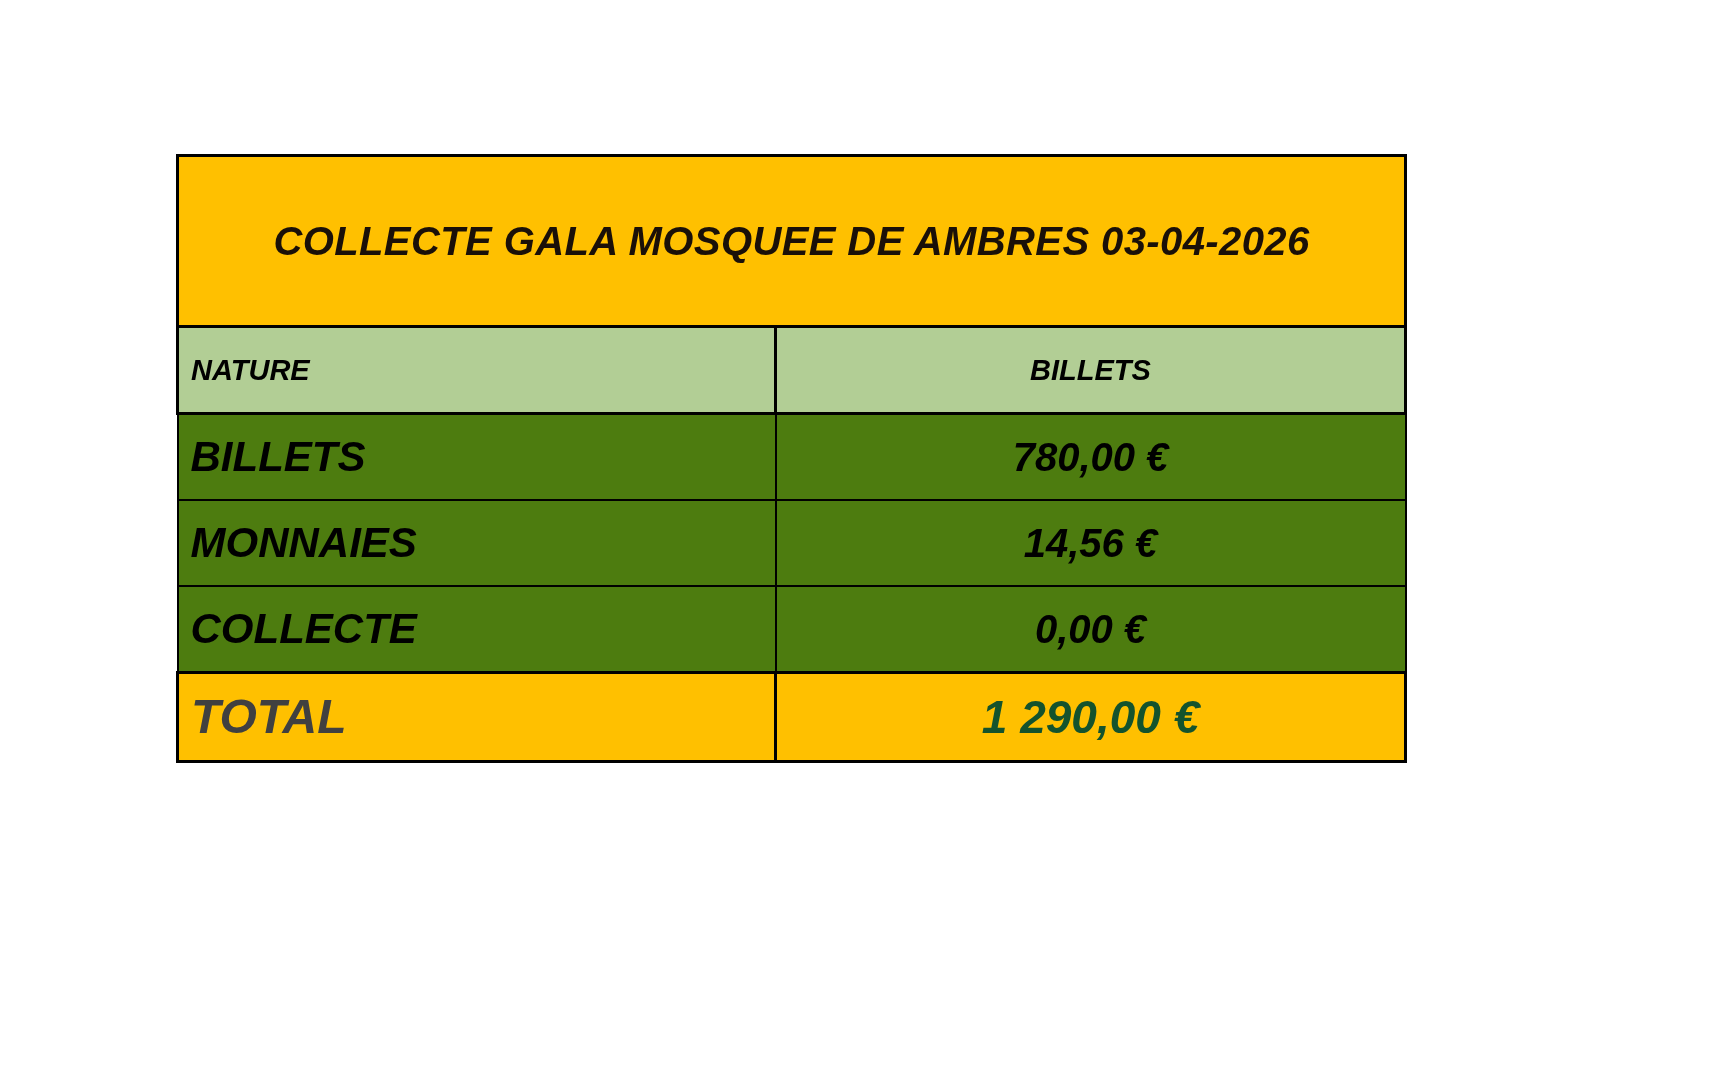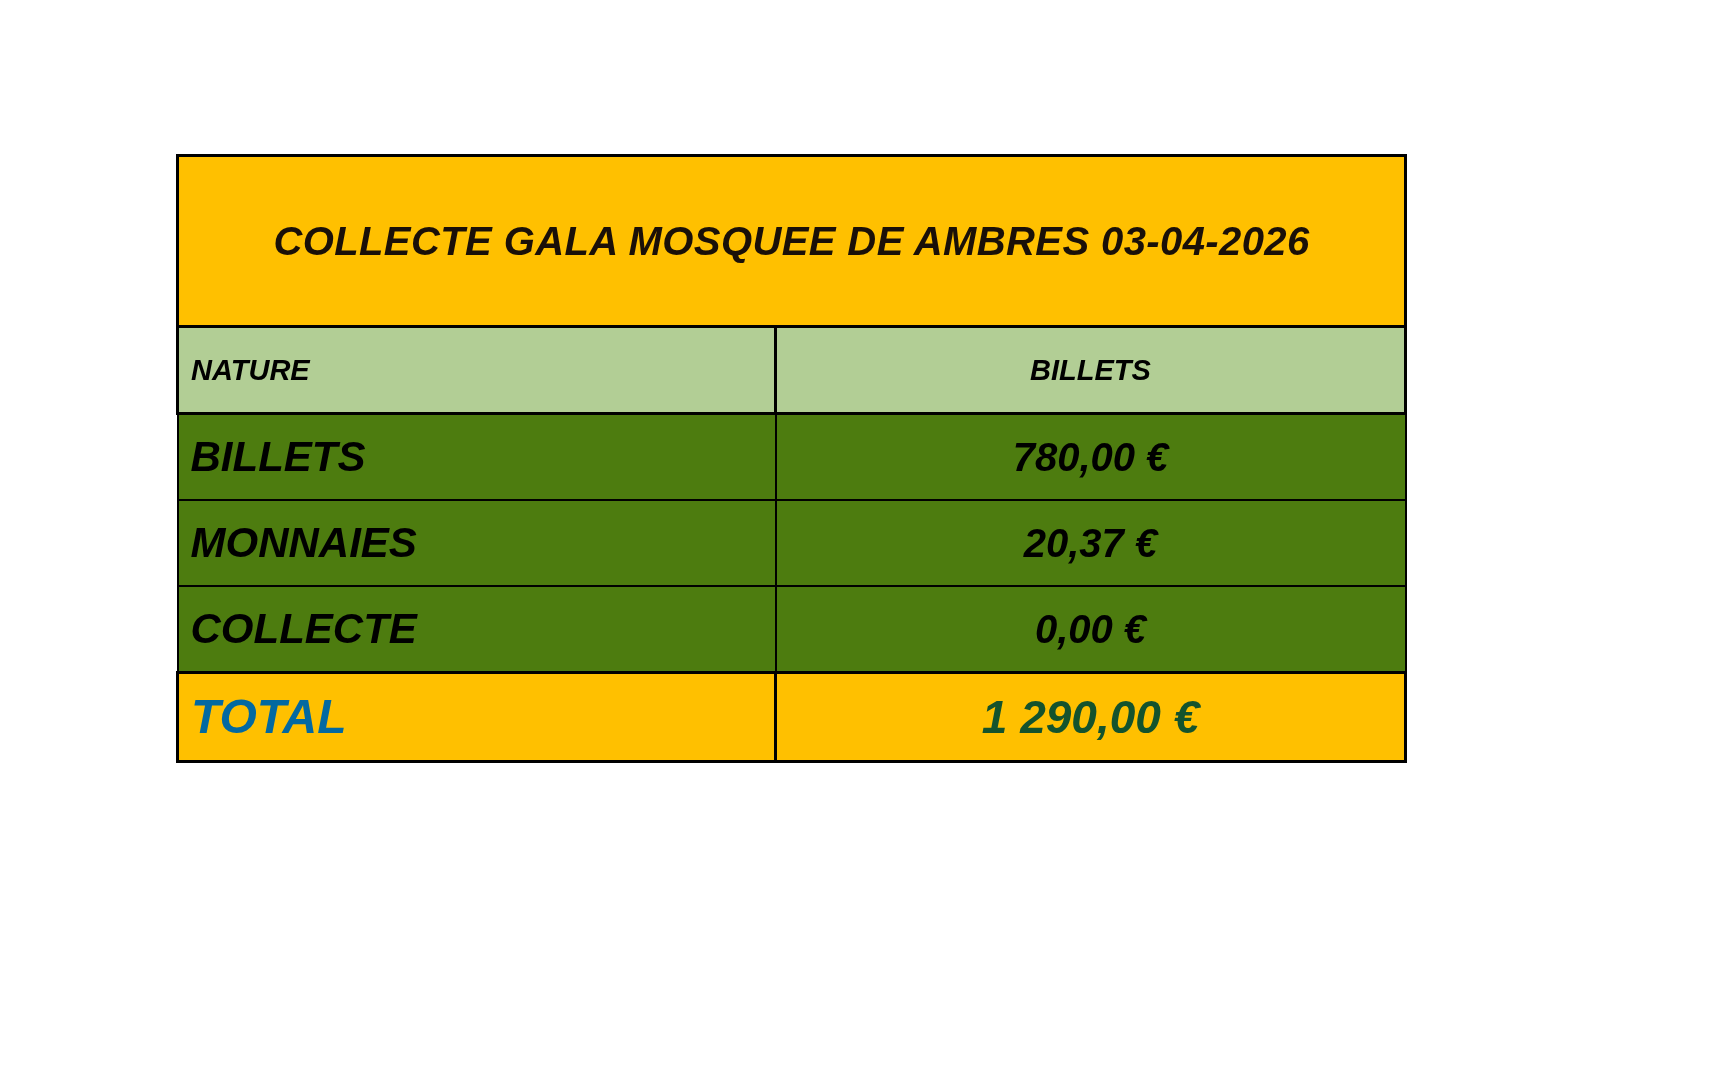--- a/index.html
+++ b/index.html
@@ -115,21 +115,21 @@
     background: #FFC000;
     border: 3px solid #000000 !important;
   }
   .total-nature {
     text-align: left;
     padding-left: 12px !important;
   }
   .total-nature .total-text {
     font-size: 48px;
     font-weight: bold;
-    color: #0369a1;
+    color: #404040;
     line-height: 1;
     display: block;
   }
   .total-montant {
     text-align: center;
   }
   .total-montant .total-text {
     font-size: 46px;
     font-weight: bold;
     color: #14532d;
@@ -171,21 +171,21 @@
         <td class="data-cell cell-montant">
           <span class="cell-text">780,00 €</span>
         </td>
       </tr>
 
       <tr>
         <td class="data-cell cell-nature">
           <span class="cell-text">MONNAIES</span>
         </td>
         <td class="data-cell cell-montant">
-          <span class="cell-text">20,37 €</span>
+          <span class="cell-text">14,56 €</span>
         </td>
       </tr>
 
 
       <tr>
         <td class="data-cell cell-nature">
           <span class="cell-text">COLLECTE</span>
         </td>
         <td class="data-cell cell-montant">
           <span class="cell-text">0,00 €</span>

